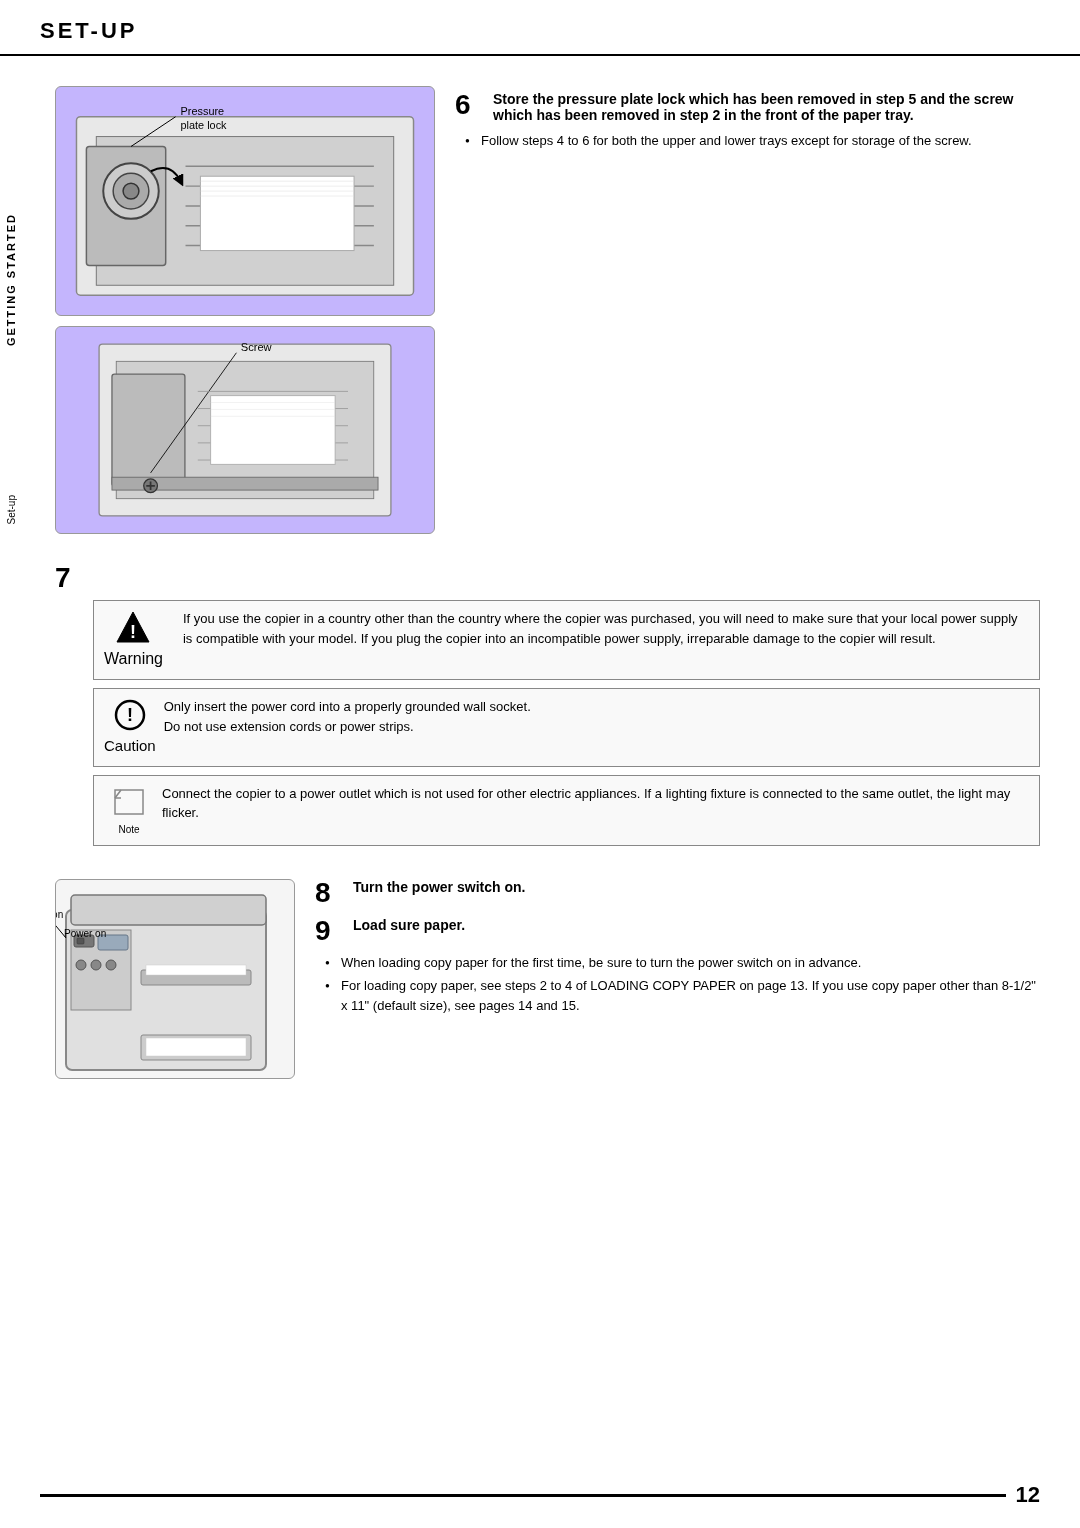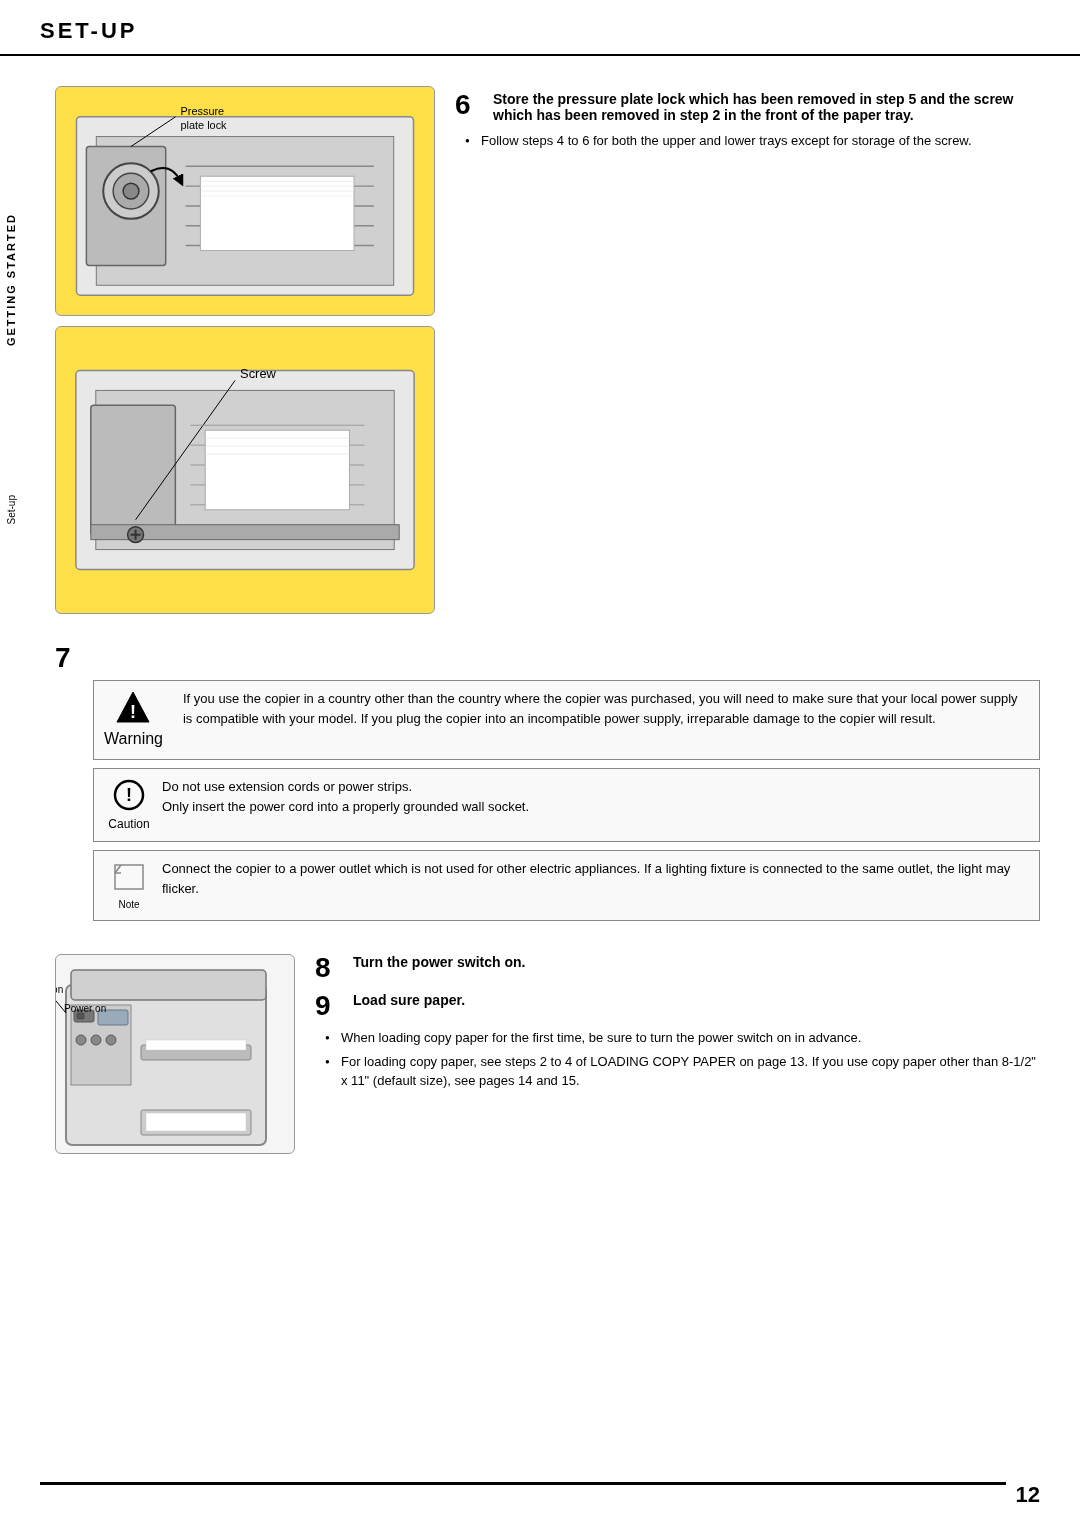--- a/index.html
+++ b/index.html
@@ -81,30 +81,30 @@
       display: flex;
       flex-direction: column;
       gap: 10px;
       min-width: 380px;
       max-width: 380px;
     }
 
     .illustration-box {
       border: 1px solid #999;
       border-radius: 6px;
-      background: #fde047;
+      background: #c4b5fd;
       position: relative;
       overflow: hidden;
     }
 
     .illus-top {
       height: 230px;
     }
     .illus-bottom {
-      height: 288px;
+      height: 208px;
     }
 
     
     .illus-svg {
       width: 100%;
       height: 100%;
     }
 
     
     .step-text-col {
@@ -212,21 +212,21 @@
       margin-bottom: 10px;
     }
 
     
     .page-footer {
       position: absolute;
       bottom: 20px;
       left: 0;
       right: 0;
       display: flex;
-      align-items: flex-start;
+      align-items: center;
       padding: 0 40px;
       gap: 10px;
     }
     .footer-line {
       flex: 1;
       height: 3px;
       background: #000;
     }
     .footer-number {
       font-size: 22px;
@@ -356,25 +356,25 @@
       </div>
 
       <div class="notice-box" style="margin-left:38px; background:#f9f9f9;">
         <div class="notice-icon-col">
           <div class="notice-icon">
             <svg width="32" height="32" viewBox="0 0 32 32">
               <circle cx="16" cy="16" r="14" fill="none" stroke="#000" stroke-width="2.5"></circle>
               <text x="16" y="22" text-anchor="middle" fill="#000" font-size="18" font-weight="bold">!</text>
             </svg>
           </div>
-          <span style="font-size:12px;">Caution</span>
+          <span style="font-size:15px;">Caution</span>
         </div>
         <div style="flex:1; font-size:13px; line-height:1.5;">
+          <div>Only insert the power cord into a properly grounded wall socket.</div>
           <div>Do not use extension cords or power strips.</div>
-          <div>Only insert the power cord into a properly grounded wall socket.</div>
         </div>
       </div>
 
       <div class="notice-box" style="margin-left:38px; background:#f9f9f9;">
         <div class="notice-icon-col">
           <div class="notice-icon">
             <svg width="32" height="28" viewBox="0 0 32 28">
               <rect x="2" y="2" width="28" height="24" fill="none" stroke="#888" stroke-width="1.5"></rect>
               <line x1="2" y1="10" x2="8" y2="2" stroke="#888" stroke-width="1.5"></line>
               <line x1="2" y1="10" x2="8" y2="10" stroke="#888" stroke-width="1.5"></line>

